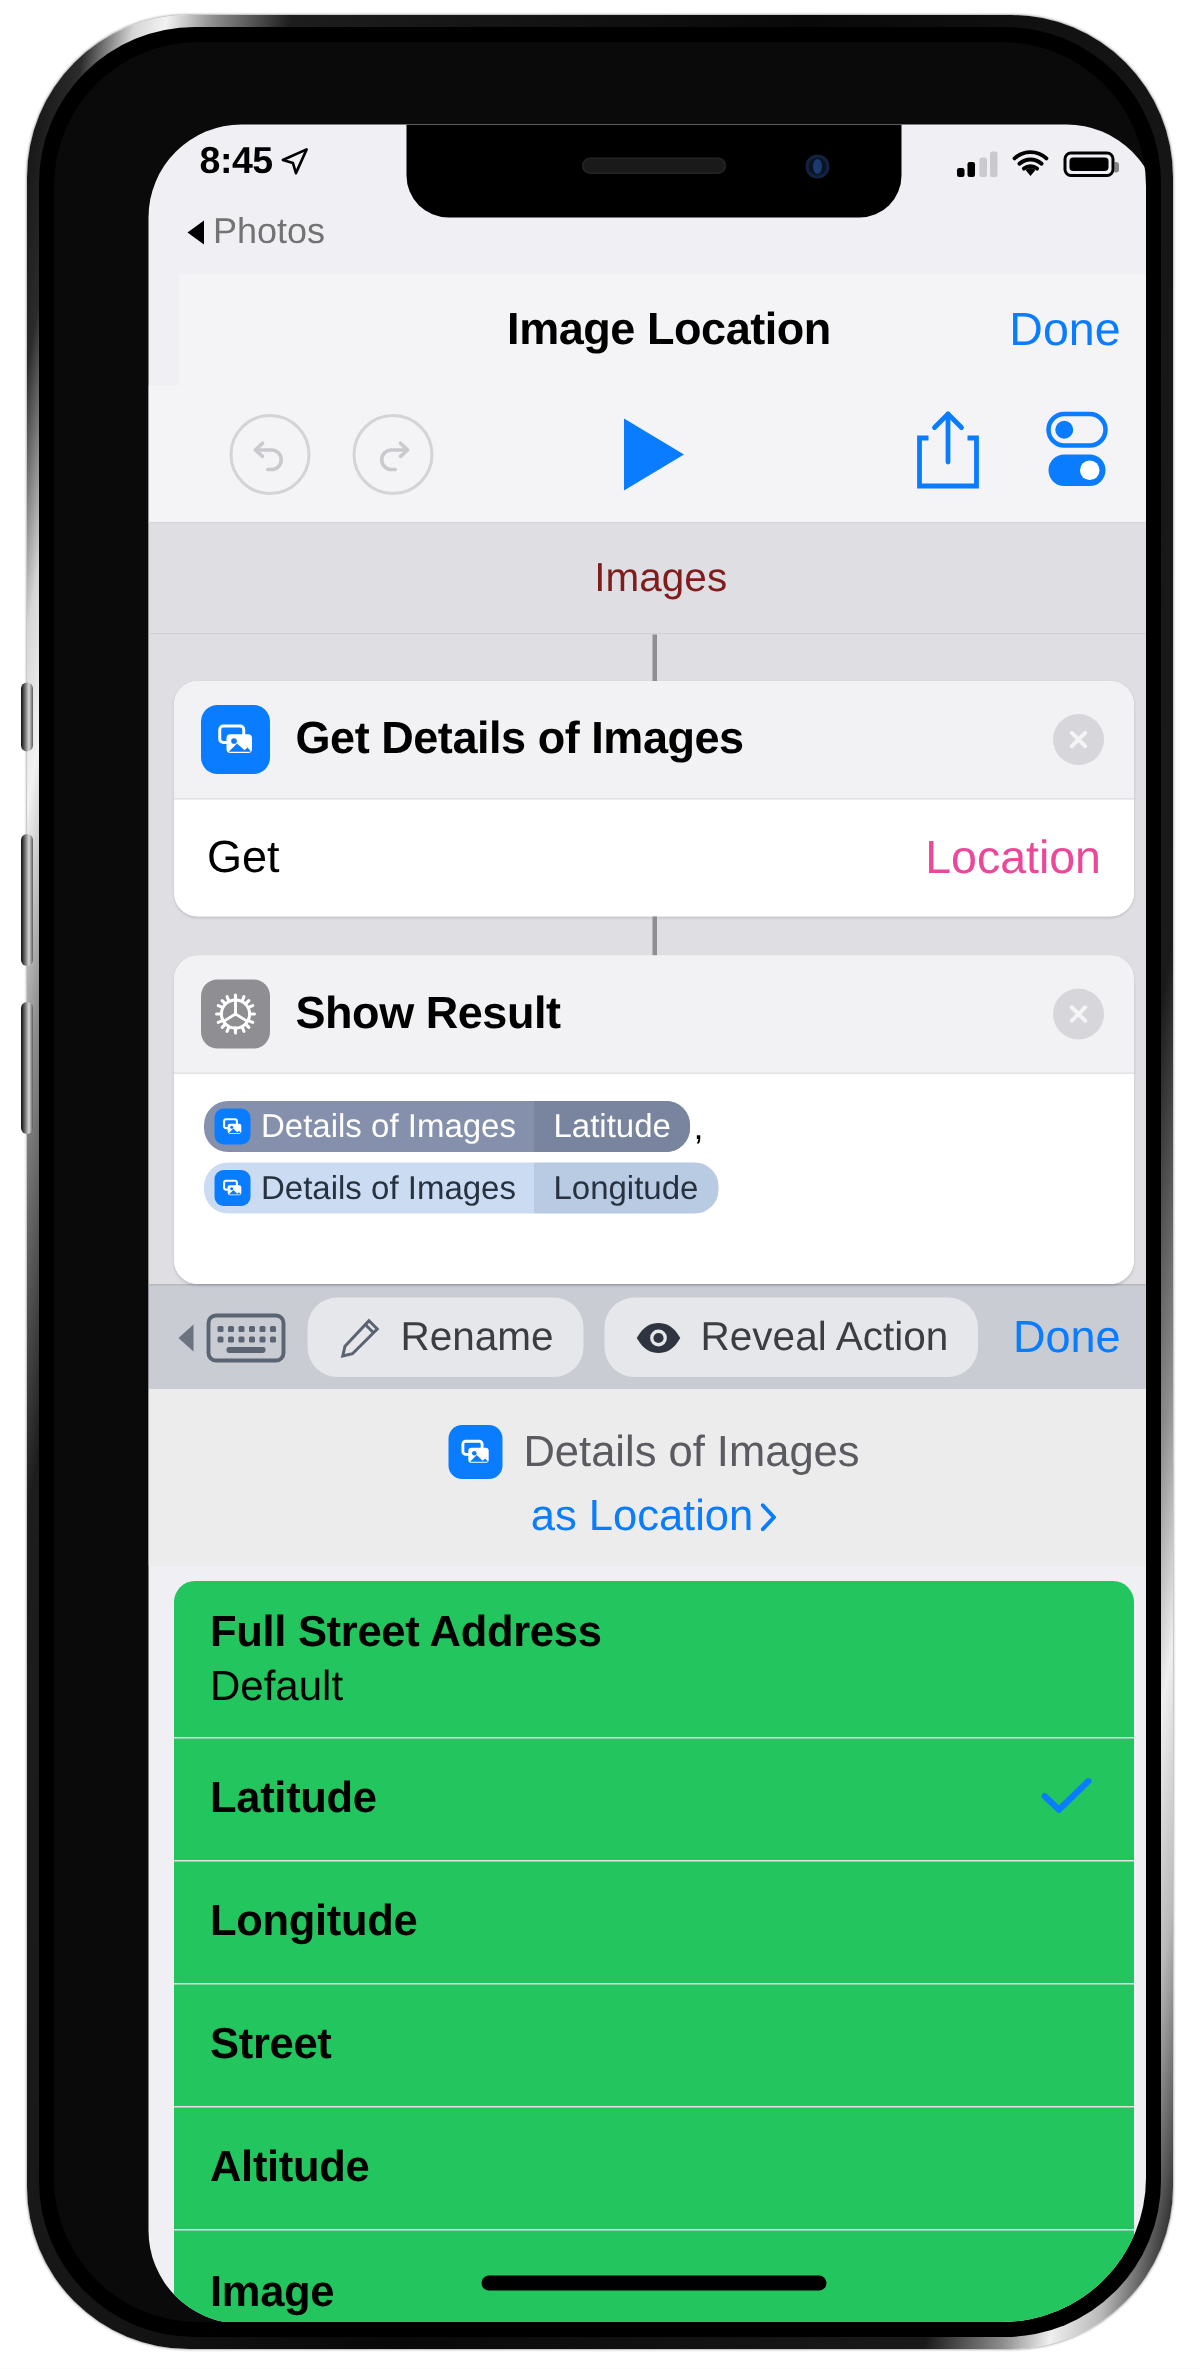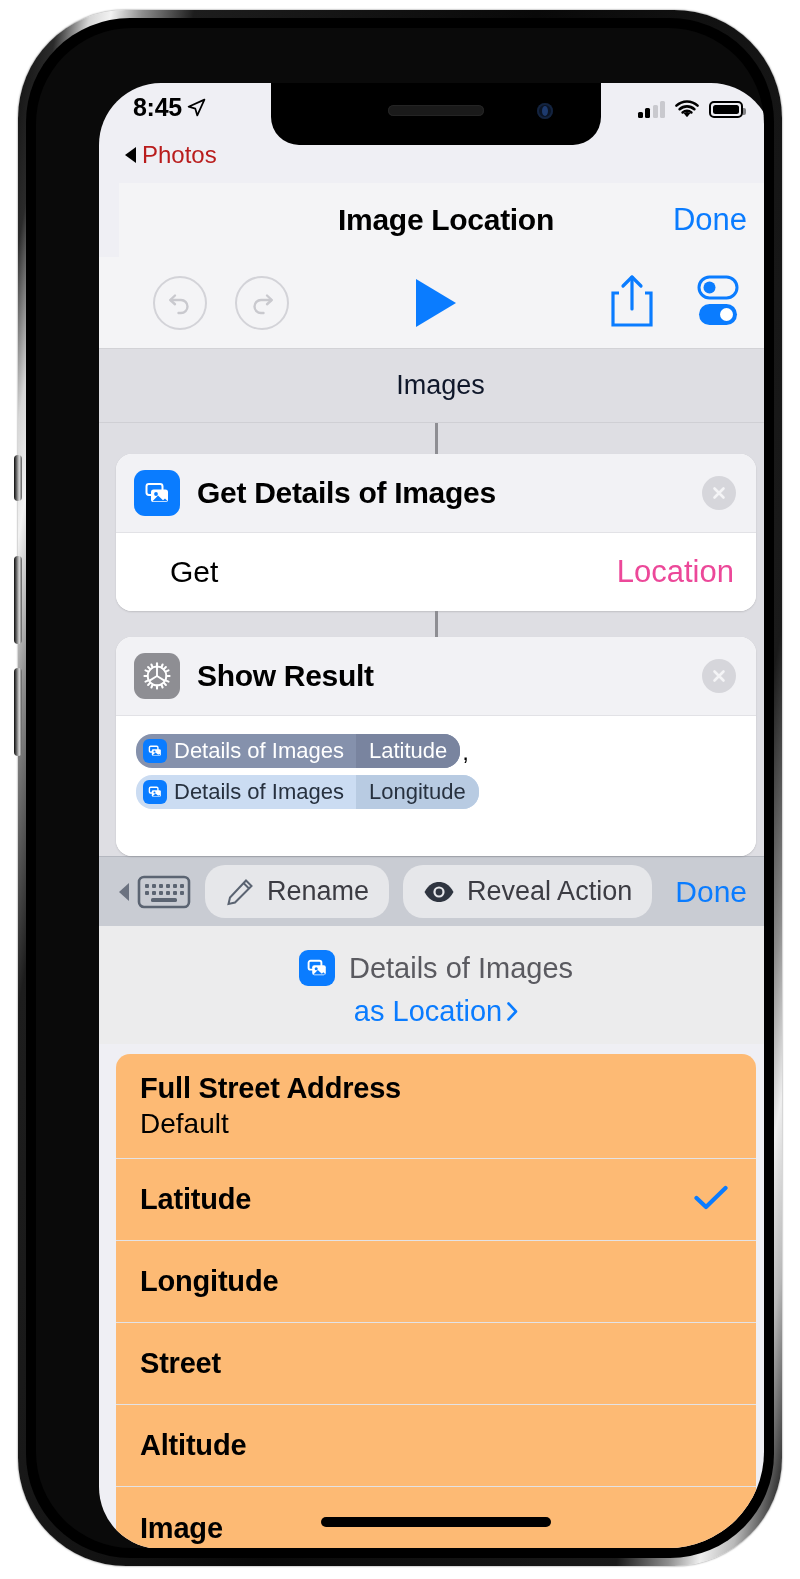--- a/index.html
+++ b/index.html
@@ -79,21 +79,21 @@
   .bars i:nth-child(4){ height:17px; }
   .battery { position:relative; width:34px; height:17px; border:2px solid #000; border-radius:5px; }
   .battery::after{ content:""; position:absolute; right:-5px; top:5px; width:3px; height:7px;
     background:#000; border-radius:0 2px 2px 0; opacity:.45;}
   .battery i{ position:absolute; left:2px; top:2px; bottom:2px; width:26px; background:#000; border-radius:2.5px; }
 
   
   .backrow { position:relative; height:38px; z-index:50; }
   .backlink {
     position:absolute; left:26px; top:-4px; display:flex; align-items:center; gap:6px;
-    font-size:24px; color:#b91c1c; font-weight:400;
+    font-size:24px; color:#737373; font-weight:400;
   }
   .backlink .tri { width:0;height:0;border-top:8px solid transparent;border-bottom:8px solid transparent;border-right:11px solid #000; }
 
   
   .navbar {
     position:relative; height:74px; background:#f4f4f6;
     display:flex; align-items:center; justify-content:center;margin-left:20px;
   }
   .nav-title { font-size:30px; font-weight:700; color:#000; letter-spacing:-.3px; }
   .nav-done {
@@ -113,21 +113,21 @@
   .tb-settings{ position:absolute; right:24px; }
   .circ-btn { width:54px; height:54px; border-radius:50%; border:2px solid #d3d3d8;
     display:flex; align-items:center; justify-content:center; }
   .play-tri { width:0;height:0;border-top:24px solid transparent;border-bottom:24px solid transparent;border-left:40px solid #0a7cff; }
 
   
   .accepts {
     height:74px; background:#dedee3; display:flex; align-items:center; justify-content:center;
     font-size:27px; color:#5d5d63; border-bottom:1px solid #cfcfd4;
   }
-  .accepts b { color:#0f172a; font-weight:400; margin-left:9px; }
+  .accepts b { color:#7f1d1d; font-weight:400; margin-left:9px; }
 
   
   .workflow { position:relative; background:#dedee3; padding-bottom:0; }
   .connector { width:3px; background:#8e8e93; margin:0 auto; }
 
   .card {
     margin:0 17px; background:#fff; border-radius:16px; overflow:hidden;
     box-shadow:0 1px 2px rgba(0,0,0,.14);
   }
   .card-head {
@@ -143,21 +143,21 @@
     position:absolute; right:20px; top:50%; transform:translateY(-50%);
     width:34px; height:34px; border-radius:50%; background:#d6d6db;
     display:flex; align-items:center; justify-content:center;
   }
   .del-x svg { display:block; }
 
   .param-row {
     display:flex; align-items:center; justify-content:space-between;
     padding:16px 22px; background:#fff; min-height:78px;
   }
-  .param-label { font-size:30px; color:#000;margin-left:32px; }
+  .param-label { font-size:30px; color:#000; }
   .param-value { font-size:31px; color:#ec4899; }
 
   .card-body { background:#fff; padding:18px 20px 26px 20px; min-height:140px; }
   .token-line { display:flex; align-items:center; flex-wrap:wrap; margin-bottom:7px; }
   .token {
     display:inline-flex; align-items:center; border-radius:16px; overflow:hidden;
     height:34px; font-size:22px;
   }
   .token .tk-icon { width:24px; height:24px; border-radius:6px; background:#0a7cff;
     display:flex; align-items:center; justify-content:center; margin:0 7px 0 7px; flex:0 0 auto; }
@@ -185,21 +185,21 @@
   
   .vardetail { background:#ececed; padding:24px 0 16px 0; text-align:center; }
   .vd-head { display:flex; align-items:center; justify-content:center; gap:14px; }
   .vd-icon { width:36px; height:36px; border-radius:9px; background:#0a7cff;
     display:flex; align-items:center; justify-content:center; }
   .vd-name { font-size:29px; color:#5a5a60; }
   .vd-sub { margin-top:9px; font-size:29px; color:#0a7cff; display:flex; align-items:center; justify-content:center; gap:5px;}
   .vd-chev { width:11px; height:19px; }
 
   
-  .optlist { margin:10px 17px 0 17px; background:#fdba74; border-radius:14px; overflow:hidden; }
+  .optlist { margin:10px 17px 0 17px; background:#22c55e; border-radius:14px; overflow:hidden; }
   .opt {
     position:relative; padding:18px 24px; min-height:82px;
     display:flex; align-items:center; border-bottom:1px solid #e3e3e6;
   }
   .opt:last-child { border-bottom:none; }
   .opt-main { font-size:29px; font-weight:700; color:#000; letter-spacing:-.2px; }
   .opt-sub { font-size:28px; color:#000; font-weight:400; margin-top:3px; }
   .opt-check { position:absolute; right:28px; top:50%; transform:translateY(-50%); }
 
   

